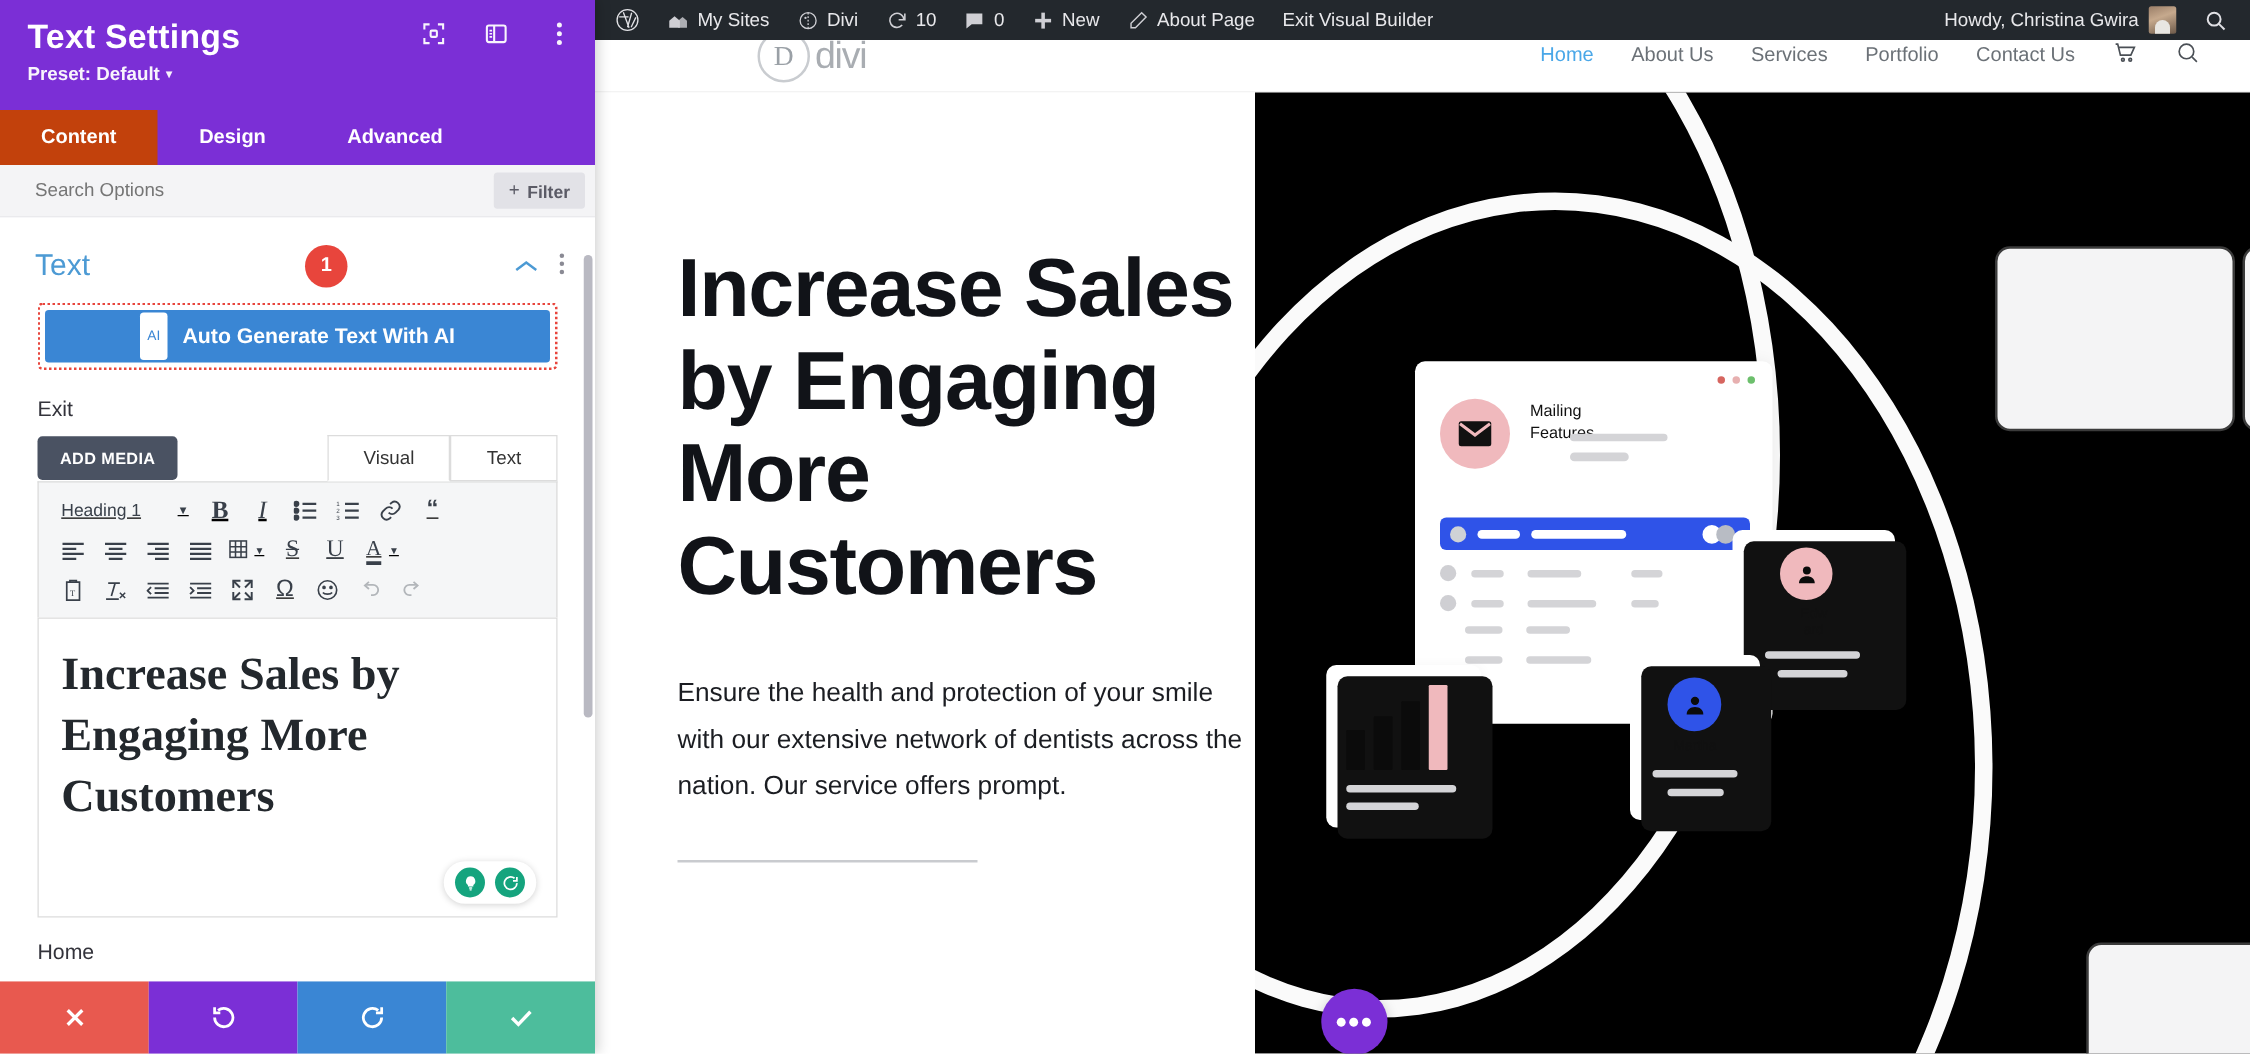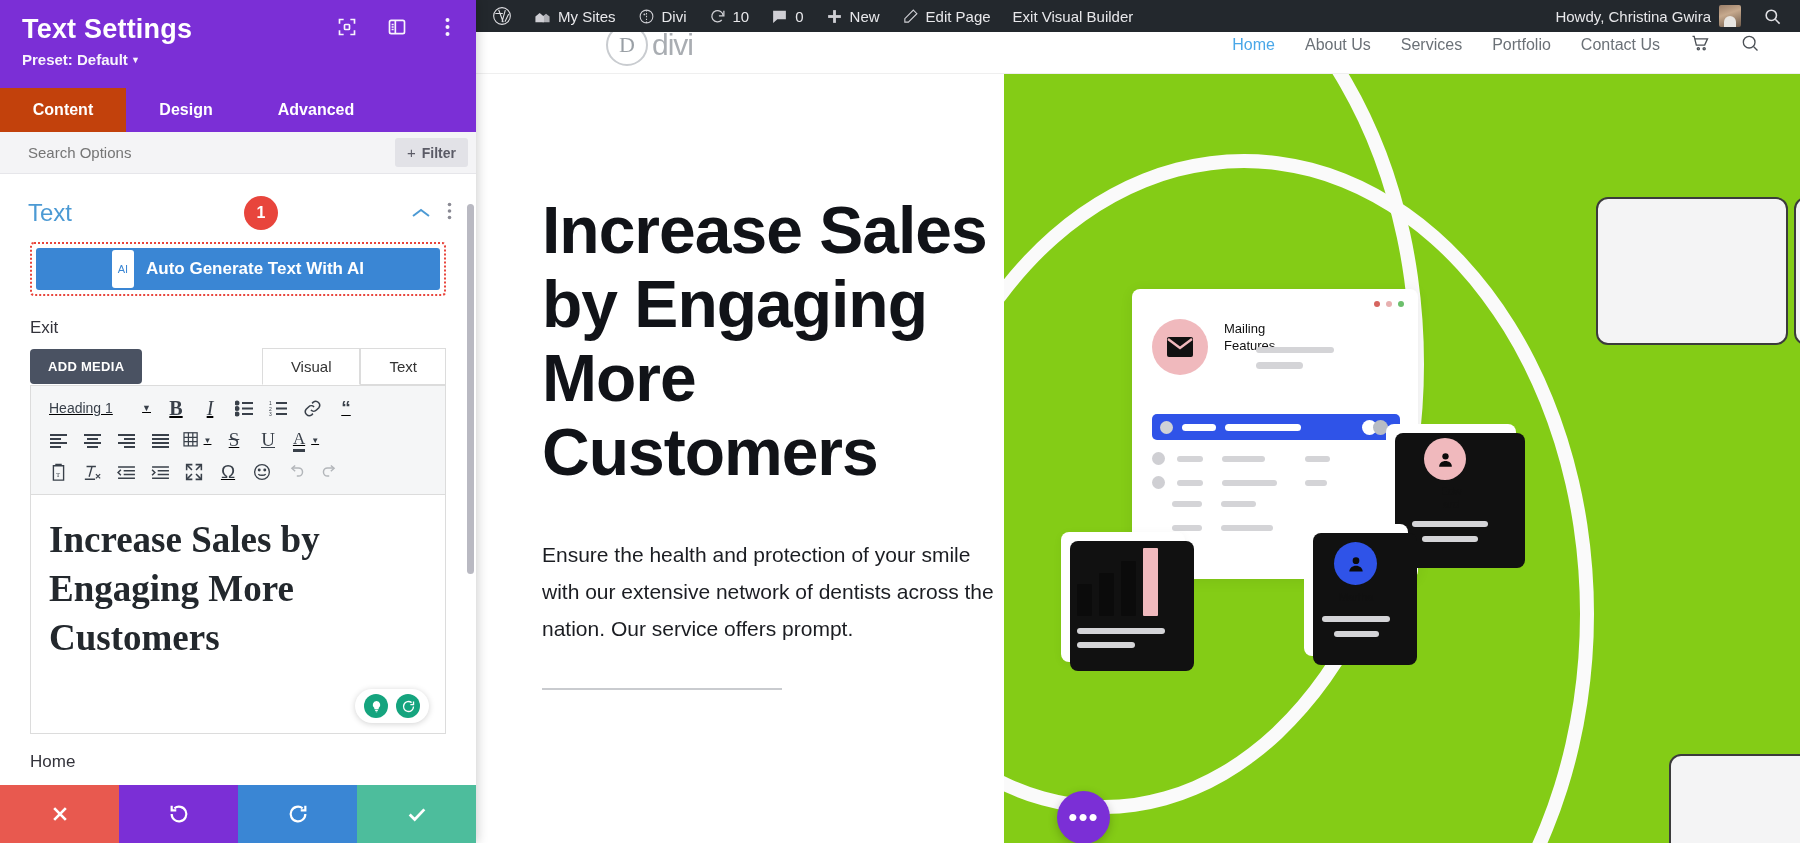--- a/index.html
+++ b/index.html
@@ -247,21 +247,21 @@
   .hero-left { width: 528px; padding: 120px 0 0 66px; background: #fff; }
   .hero-h1 {
     font-size: 66px; line-height: 1.12; font-weight: bold;
     color: #111318; letter-spacing: -1px;
   }
   .hero-p {
     margin-top: 46px; font-size: 21px; line-height: 1.78; color: #1b1d22;
     max-width: 500px;
   }
   .hero-rule { margin-top: 40px; width: 240px; height: 2px; background: #c9cbcf; }
-  .hero-right { flex: 1; background: #84cc16; position: relative; overflow: hidden; }
+  .hero-right { flex: 1; background: #000000; position: relative; overflow: hidden; }
   .swoosh { position: absolute; border-radius: 50%; border: 14px solid #fafafa; }
 
   .card { position: absolute; background: #fff; border-radius: 8px; }
   .shadow-hard::after {
     content: ""; position: absolute; left: 9px; top: 9px;
     width: 100%; height: 100%; background: #111; border-radius: 8px; z-index: -1;
   }
   .skel { background: #d4d4d7; border-radius: 4px; }
 
   .mail-card {
@@ -485,21 +485,21 @@
       <svg width="17" height="17" viewBox="0 0 24 24" fill="#cfcfd4">
           <rect x="10" y="3" width="4" height="18"></rect>
           <rect x="3" y="10" width="18" height="4"></rect>
         </svg>
       <span>New</span>
     </div>
     <div class="wp-item">
       <svg width="17" height="17" viewBox="0 0 24 24" fill="none" stroke="#cfcfd4" stroke-width="1.6">
           <path d="M16 3l5 5L9 20H4v-5z"></path>
         </svg>
-      <span>Edit Page</span>
+      <span>About Page</span>
     </div>
     <div class="wp-item">
       <span>Exit Visual Builder</span>
     </div>
     <div class="wp-right">
       <div class="wp-item" style="gap:0;">
         <span>Howdy, Christina Gwira</span>
         <span class="wp-avatar"></span>
       </div>
       <div class="wp-item" style="padding-right:18px;">

